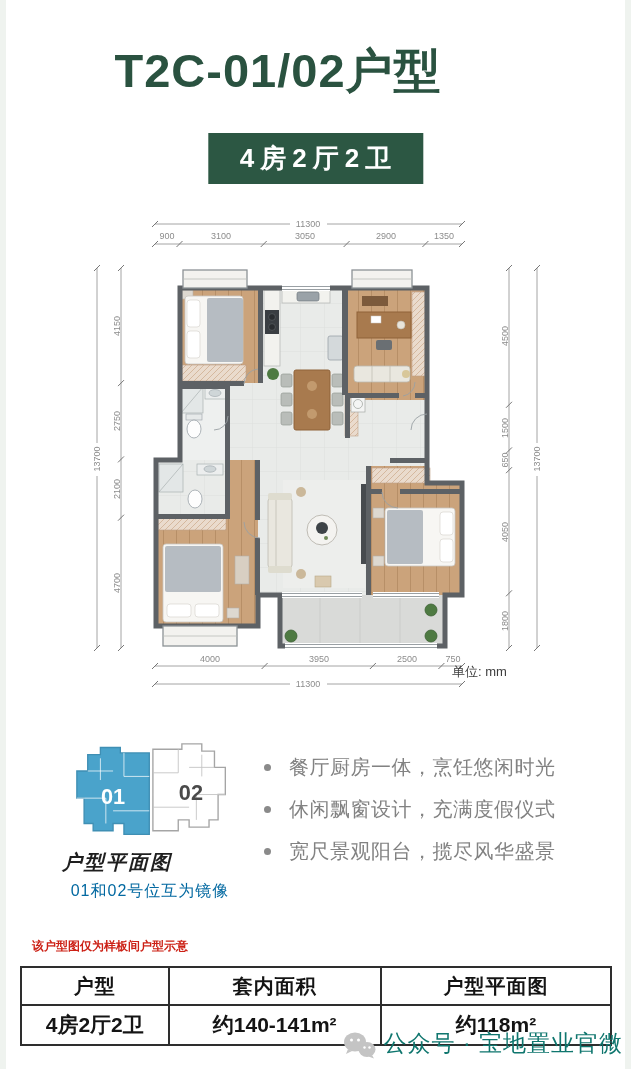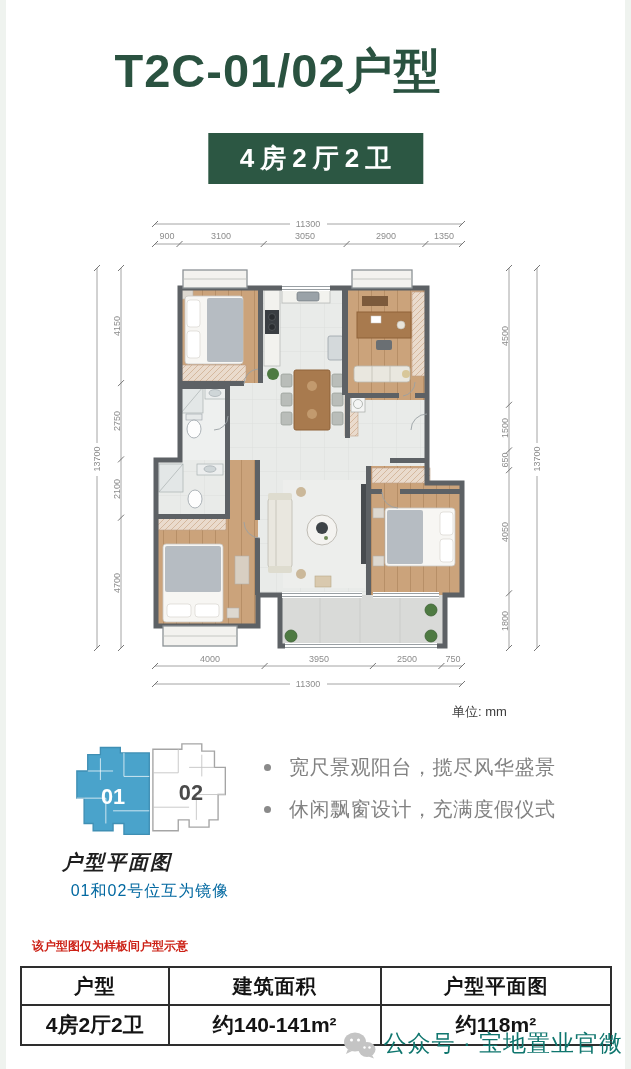--- a/index.html
+++ b/index.html
@@ -21,21 +21,21 @@
   }
 
   .plan-wrap{position:absolute;left:85px;top:208px;width:480px;height:500px;}
   .plan-wrap svg{display:block;}
   svg text{font-family:"Liberation Sans","DejaVu Sans",sans-serif;}
   .dim{fill:#8c8c8c;font-size:9px;}
   .dimline{stroke:#9a9a9a;stroke-width:0.9;fill:none;}
   .tick{stroke:#777777;stroke-width:1;fill:none;}
 
   .unit-note{
-    position:absolute;left:452px;top:703px;font-size:13px;color:#3d3d3d;
+    position:absolute;left:452px;top:663px;font-size:13px;color:#3d3d3d;
   }
 
   .locator{position:absolute;left:66px;top:738px;width:172px;height:104px;}
   .locator-caption{
     position:absolute;left:62px;top:849px;width:178px;text-align:left;
     font-size:20px;font-weight:bold;color:#1f1f1f;letter-spacing:2px;font-style:italic;
   }
   .locator-note{
     position:absolute;left:25px;top:881px;width:250px;text-align:center;
     font-size:16px;color:#0369a1;letter-spacing:1px;
@@ -320,40 +320,44 @@
   <text x="52" y="70" text-anchor="middle" font-size="24" font-weight="bold" fill="#ffffff">01</text>
   <text x="138" y="66" text-anchor="middle" font-size="24" font-weight="bold" fill="#4a4a4a">02</text>
 </svg>
 
 <div class="locator-caption">户型平面图</div>
 <div class="locator-note">01和02号位互为镜像</div>
 
 <ul class="features">
   <li>
       <span class="dot"></span>
-      <span>宽尺景观阳台，揽尽风华盛景</span>
+      <span>餐厅厨房一体，烹饪悠闲时光</span>
     </li>
   <li>
       <span class="dot"></span>
       <span>休闲飘窗设计，充满度假仪式</span>
+    </li>
+  <li>
+      <span class="dot"></span>
+      <span>宽尺景观阳台，揽尽风华盛景</span>
     </li>
 </ul>
 
 <div class="disclaimer">该户型图仅为样板间户型示意</div>
 
 <table class="spec-table">
   <colgroup>
       <col class="col1">
       <col class="col2">
       <col class="col3">
     </colgroup>
   <tbody>
       <tr>
     <th>户型</th>
-    <th>建筑面积</th>
+    <th>套内面积</th>
     <th>户型平面图</th>
   </tr>
   <tr>
     <td>4房2厅2卫</td>
     <td>约140-141m²</td>
     <td>约118m²</td>
   </tr>
 </tbody>
   </table>
 

